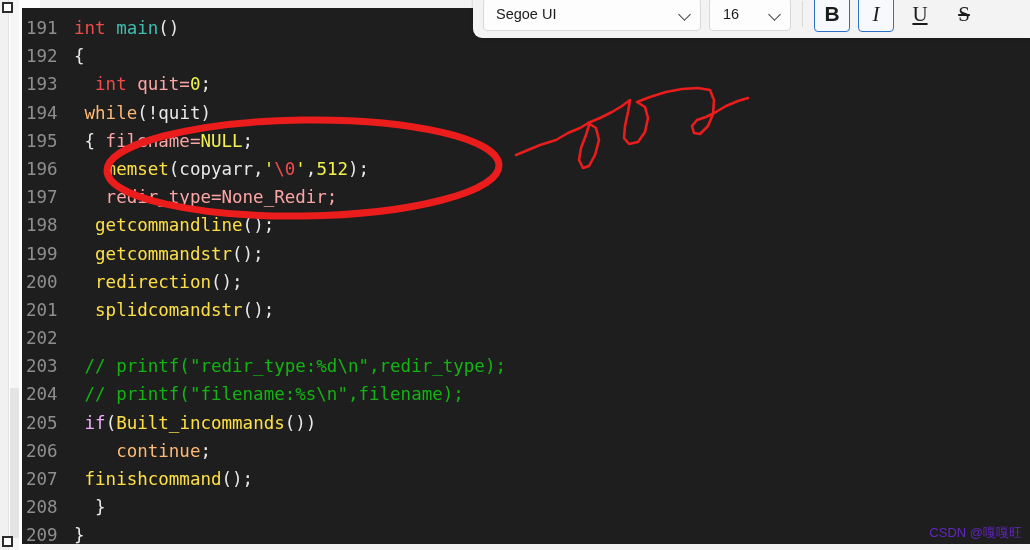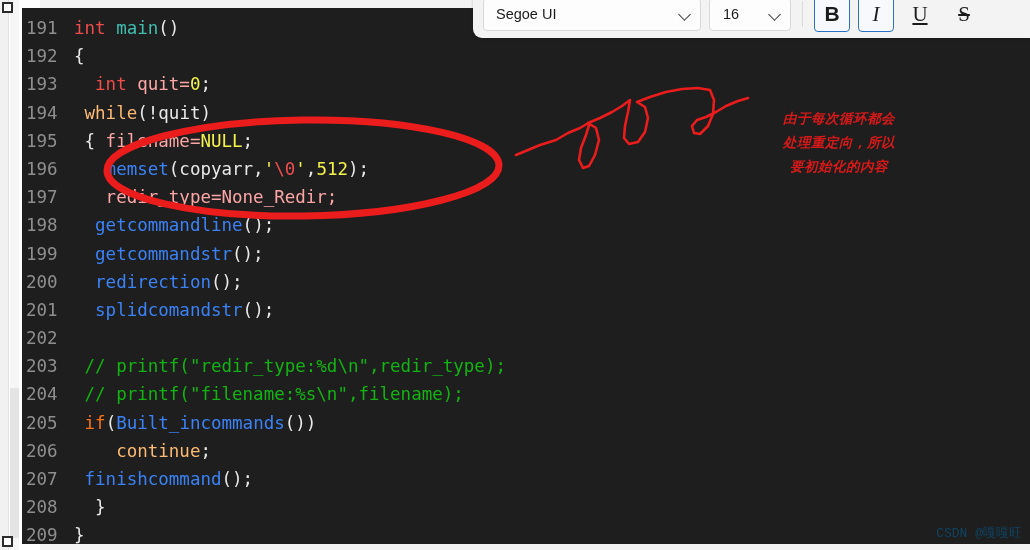--- a/index.html
+++ b/index.html
@@ -76,25 +76,25 @@
   }
   .code { color: #dcdcdc; }
 
   
   .t-kw-red   { color: #f14c4c; }
   .t-fn       { color: #3fbfb0; }
   .t-punc     { color: #e8e8e8; }
   .t-plain    { color: #fca5a5; }
   .t-num      { color: #f2f24a; }
   .t-kw-pink  { color: #fdba74; }
-  .t-kw-yellow{ color: #f97316; }
+  .t-kw-yellow{ color: #f0abfc; }
   .t-str      { color: #f2f24a; }
   .t-esc      { color: #f14c4c; }
   .t-comment  { color: #12b312; }
-  .t-teal     { color: #3b82f6; margin-top: 38px; }
+  .t-teal     { color: #fde047; margin-top: 38px; }
 
   
   .ink {
     position: absolute;
     left: 0; top: 0;
     width: 1030px; height: 550px;
     pointer-events: none;
   }
   .ink-note {
     position: absolute;
@@ -174,23 +174,23 @@
   }
   .tb-btn.bold { font-weight: bold; font-family: "Liberation Sans", sans-serif; }
   .tb-btn.italic { font-style: italic; }
   .tb-btn.under { text-decoration: underline; }
   .tb-btn.strike { text-decoration: line-through; }
 
   
   .watermark {
     position: absolute;
     right: 8px; bottom: 8px;
-    color: #0c4a6e;
+    color: #6d28d9;
     font-size: 13px;
-    font-family: Liberation Mono, monospace;
+    font-family: Liberation Sans, sans-serif;
     opacity: 0.85;
   }
 </style>
 </head>
 <body>
 
 <div id="root">
 
   <div class="left-strip">
     <div class="page-edge"></div>
@@ -214,25 +214,20 @@
              L595,155 L599,140 L596,128 L588,123
              L600,118 L612,112 L622,106 L630,100
              L628,112 L625,126 L624,138 L629,144 L638,142
              L645,132 L648,118 L645,107 L637,102
              L650,97 L666,92 L682,89 L698,88 L710,90
              L714,100 L713,114 L708,126 L700,134 L694,133
              L692,126 L697,120 L706,117 L716,112
              L726,106 L738,101 L748,98"></path>
   </svg>
 
-  <div class="ink-note">
-    <div>由于每次循环都会</div>
-    <div>处理重定向，所以</div>
-    <div>要初始化的内容</div>
-  </div>
 
   <div class="toolbar">
     <div class="tb-field tb-font">
       <span>Segoe UI</span>
       <span class="chev"></span>
     </div>
     <div class="tb-field tb-size">
       <span>16</span>
       <span class="chev"></span>
     </div>

